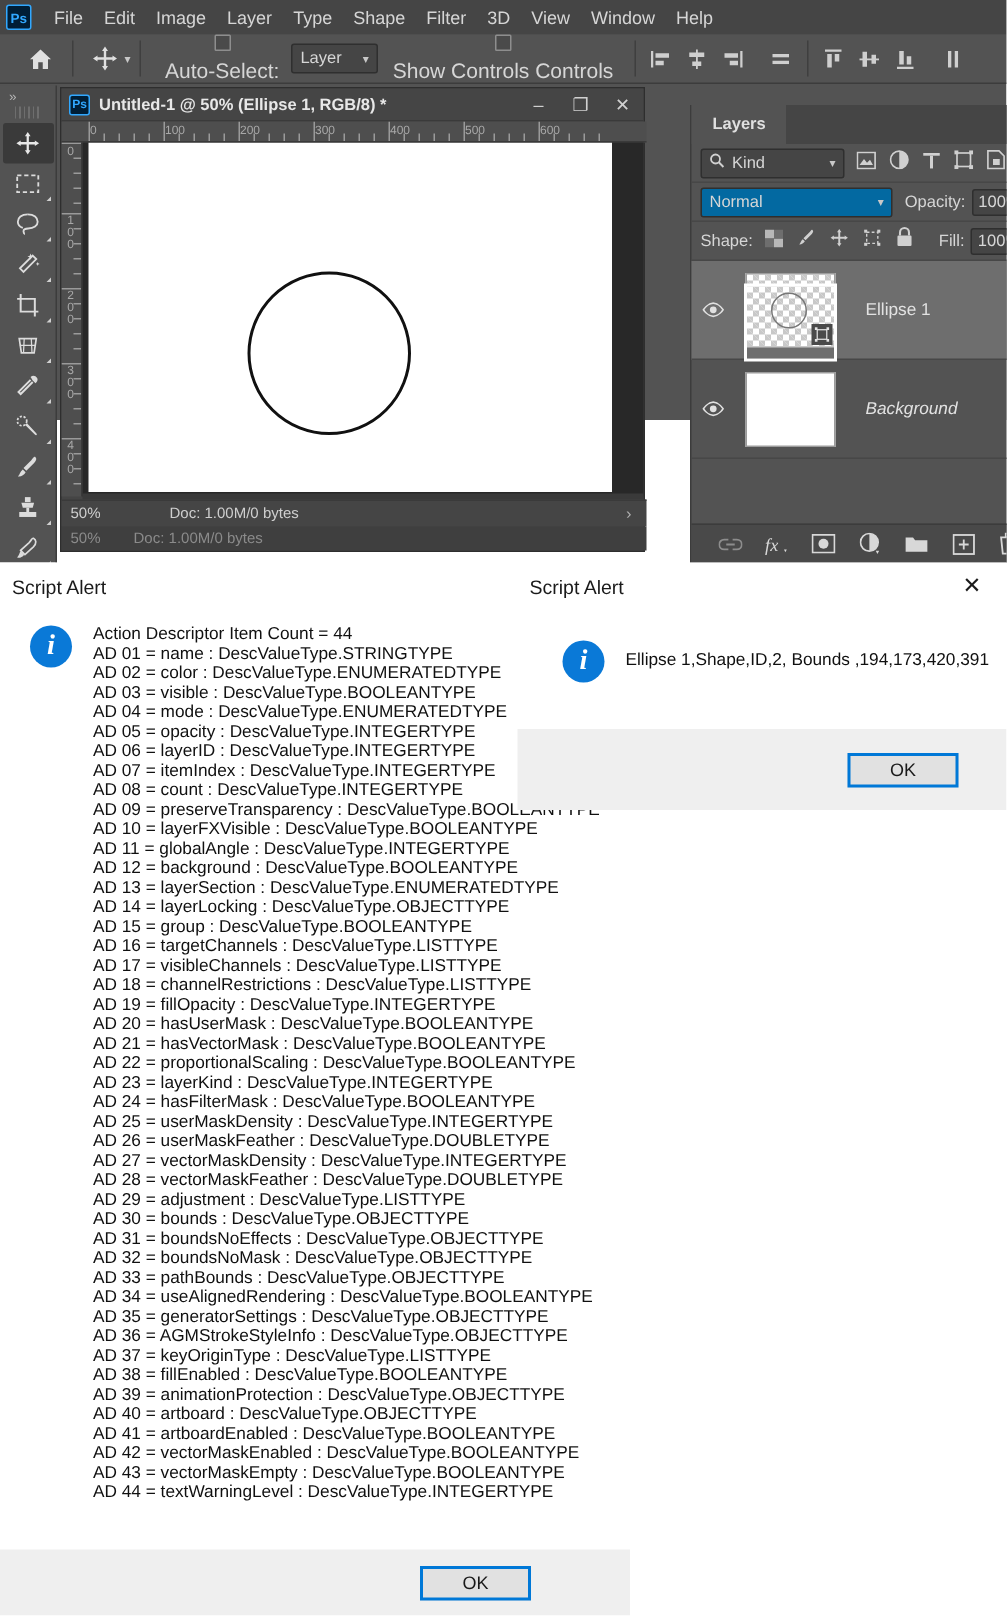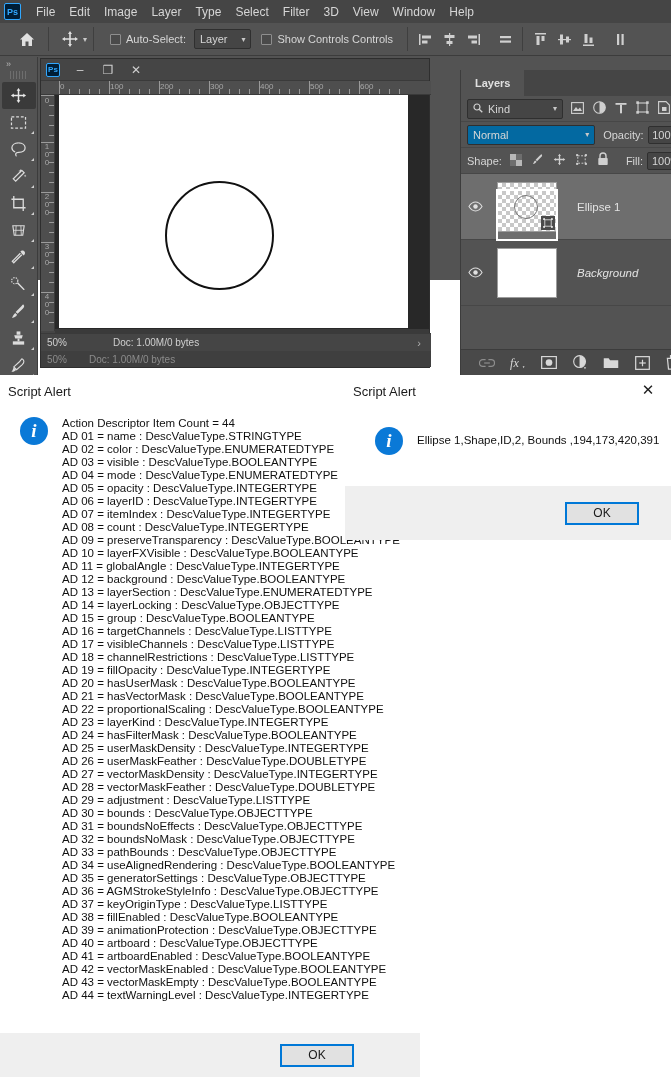--- a/index.html
+++ b/index.html
@@ -46,21 +46,21 @@
   }
   .opt-sep {
     width: 1px; height: 24px; background: #3f3f3f; margin: 0 6px;
   }
   .tool-preset {
     display: flex; align-items: center; gap: 4px; margin-left: 6px;
   }
   .chev { font-size: 8px; color: #c8c8c8; }
   .opt-check {
     display: flex; align-items: center; gap: 5px; color: #d6d6d6;
-    font-size: 11px; margin-left: 10px; white-space: nowrap;
+    font-size: 14px; margin-left: 10px; white-space: nowrap; flex-direction: column;
   }
   .cbox {
     width: 11px; height: 11px; border: 1px solid #8e8e8e; background: #4a4a4a;
     border-radius: 1px;
   }
   .combo {
     background: #454545; border: 1px solid #2f2f2f; border-radius: 2px;
     color: #d6d6d6; font-size: 11px; padding: 2px 5px; margin-left: 8px;
     display: flex; align-items: center; gap: 14px; height: 20px;
   }
@@ -279,21 +279,21 @@
 
   <div class="ps-app">
 
     <div class="menubar">
       <div class="ps-logo">Ps</div>
       <div class="menu-item">File</div>
       <div class="menu-item">Edit</div>
       <div class="menu-item">Image</div>
       <div class="menu-item">Layer</div>
       <div class="menu-item">Type</div>
-      <div class="menu-item">Select</div>
+      <div class="menu-item">Shape</div>
       <div class="menu-item">Filter</div>
       <div class="menu-item">3D</div>
       <div class="menu-item">View</div>
       <div class="menu-item">Window</div>
       <div class="menu-item">Help</div>
     </div>
 
     <div class="optionsbar">
       <div class="home-btn">
         <svg width="16" height="15" viewBox="0 0 16 15">
@@ -460,20 +460,21 @@
             <path d="M13 2 C15 3 15.5 5.5 13 8 L7 13.5 L4 10.5 L10 5 C12 3 12 1.5 13 2 Z" fill="none" stroke="#dcdcdc" stroke-width="1.2"></path>
             <path d="M4 11 L6.5 13.5 C5 15.5 3 16 1.5 15.5 C3 14 3 12.5 4 11 Z" fill="#dcdcdc"></path>
           </svg>
         <span class="tri"></span>
       </div>
     </div>
 
     <div class="docwin">
       <div class="doc-title">
         <div class="ps-logo">Ps</div>
+        <div class="doc-title-text">Untitled-1 @ 50% (Ellipse 1, RGB/8) *</div>
         <div class="wbtn">–</div>
         <div class="wbtn">❐</div>
         <div class="wbtn close">✕</div>
       </div>
 
       <div class="ruler-h">
         <div class="rlabel" style="left:19px;top:1px">0</div>
         <div class="rlabel" style="left:69px;top:1px">100</div>
         <div class="rlabel" style="left:119px;top:1px">200</div>
         <div class="rlabel" style="left:169px;top:1px">300</div>

